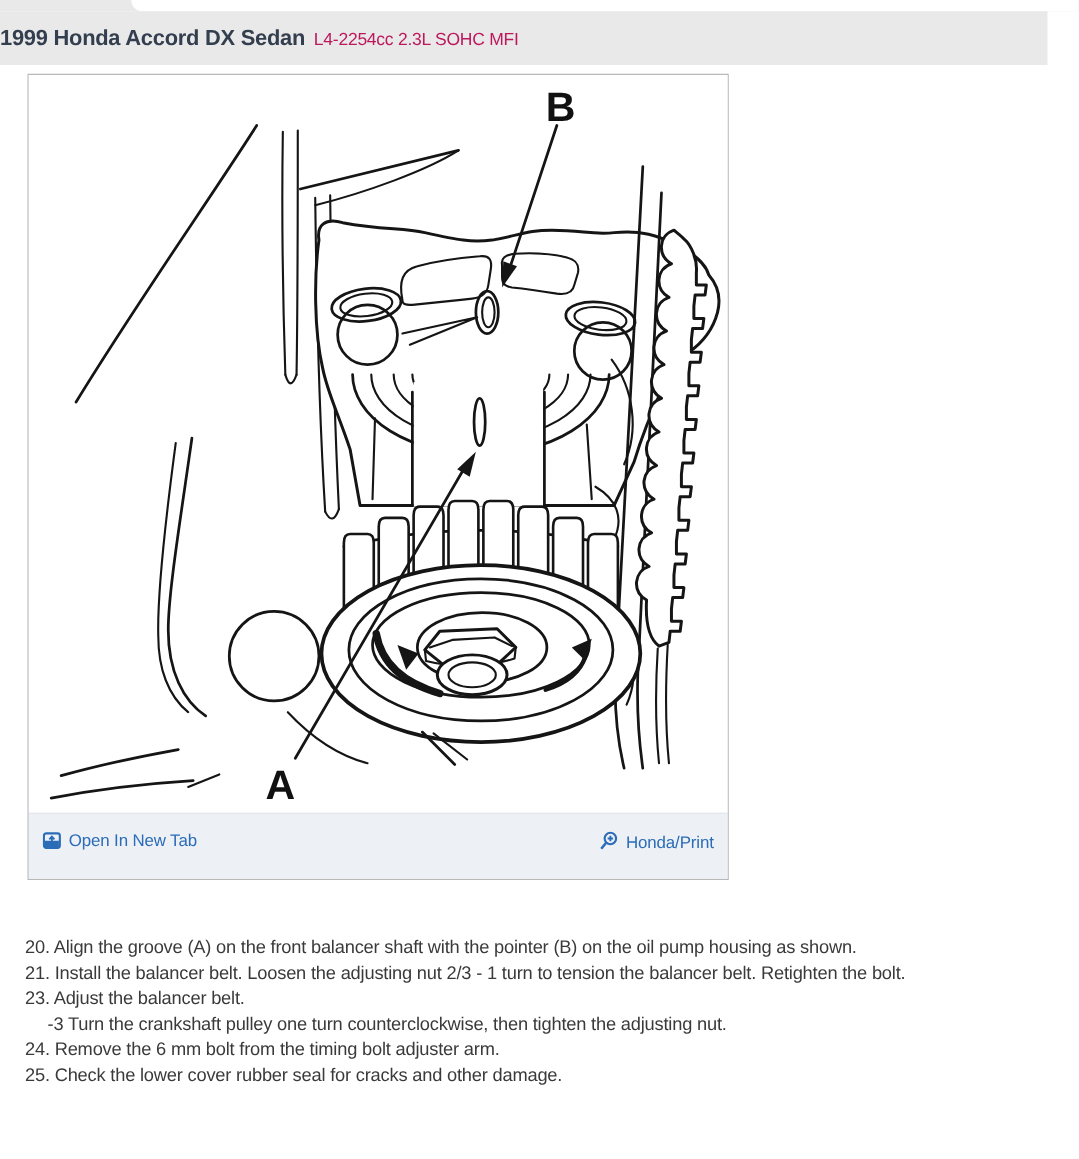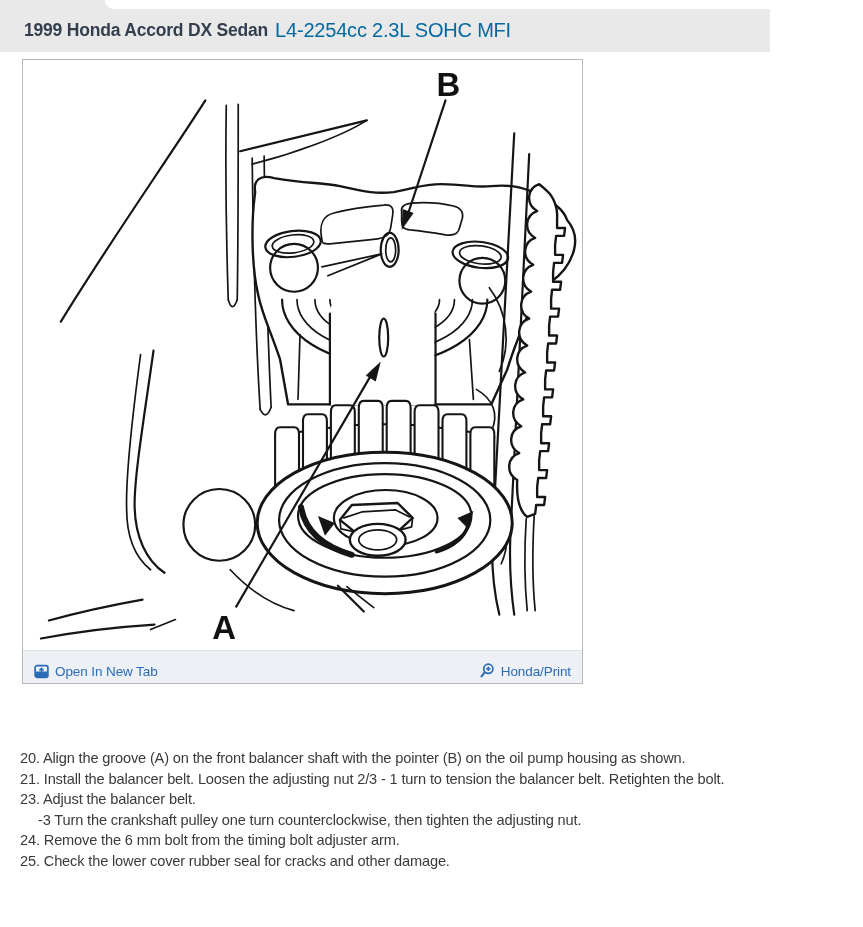--- a/index.html
+++ b/index.html
@@ -3,31 +3,31 @@
 <meta charset="utf-8">
 <style>
   html,body{margin:0;padding:0;background:#fff;}
   .page{position:relative;width:863px;height:927px;background:#fff;overflow:hidden;
         font-family:"Liberation Sans",sans-serif;}
   
   .topbar{position:absolute;left:0;top:0;width:863px;height:9px;background:#e9e9e9;}
   .topbar-white{position:absolute;left:105px;top:0;right:0;height:9px;background:#fff;
         border-bottom-left-radius:10px;}
   
-  .header{position:absolute;left:0;top:9px;width:770px;height:43px;background:#e9e9e9;
-        display:flex;align-items:center;padding-left:24px;box-sizing:border-box;}
+  .header{position:absolute;left:0;top:9px;width:838px;height:43px;background:#e9e9e9;
+        display:flex;align-items:center;box-sizing:border-box;}
   .header .t-bold{font-weight:bold;font-size:17.5px;color:#333e4e;letter-spacing:-0.2px;}
-  .header .t-rest{font-weight:normal;font-size:20px;color:#0369a1;margin-left:7px;letter-spacing:-0.2px;}
+  .header .t-rest{font-weight:normal;font-size:14px;color:#be185d;margin-left:7px;letter-spacing:-0.2px;}
   
   .panel{position:absolute;left:22px;top:59px;width:561px;box-sizing:border-box;
         border:1px solid #b8b8b8;background:#fff;}
   .figure{width:559px;height:590px;position:relative;background:#fff;}
   .figure svg{display:block;}
   .panel-footer{height:24px;background:#edf0f5;border-top:1px solid #dfe3ea;
-        display:flex;align-items:flex-end;justify-content:space-between;padding:4px 11px;}
+        display:flex;align-items:flex-start;justify-content:space-between;padding:14px 11px;}
   .pf-link{display:flex;align-items:center;gap:6px;color:#2a6cb7;font-size:13.5px;
         text-decoration:none;cursor:pointer;letter-spacing:-0.1px;}
   .pf-link svg{display:block;}
   
   .ln{fill:none;stroke:#151515;stroke-width:2.2;stroke-linecap:round;stroke-linejoin:round;}
   .ln-thin{fill:none;stroke:#151515;stroke-width:1.7;stroke-linecap:round;stroke-linejoin:round;}
   .wfill{fill:#fff;stroke:#151515;stroke-width:2.4;stroke-linejoin:round;}
   .blk{fill:#151515;stroke:none;}
   #sprocket-teeth path{fill:#fff;stroke:#151515;stroke-width:2.1;stroke-linejoin:round;}
   .diagram-label{font-family:"Liberation Sans",sans-serif;font-weight:bold;font-size:33px;fill:#111;}

